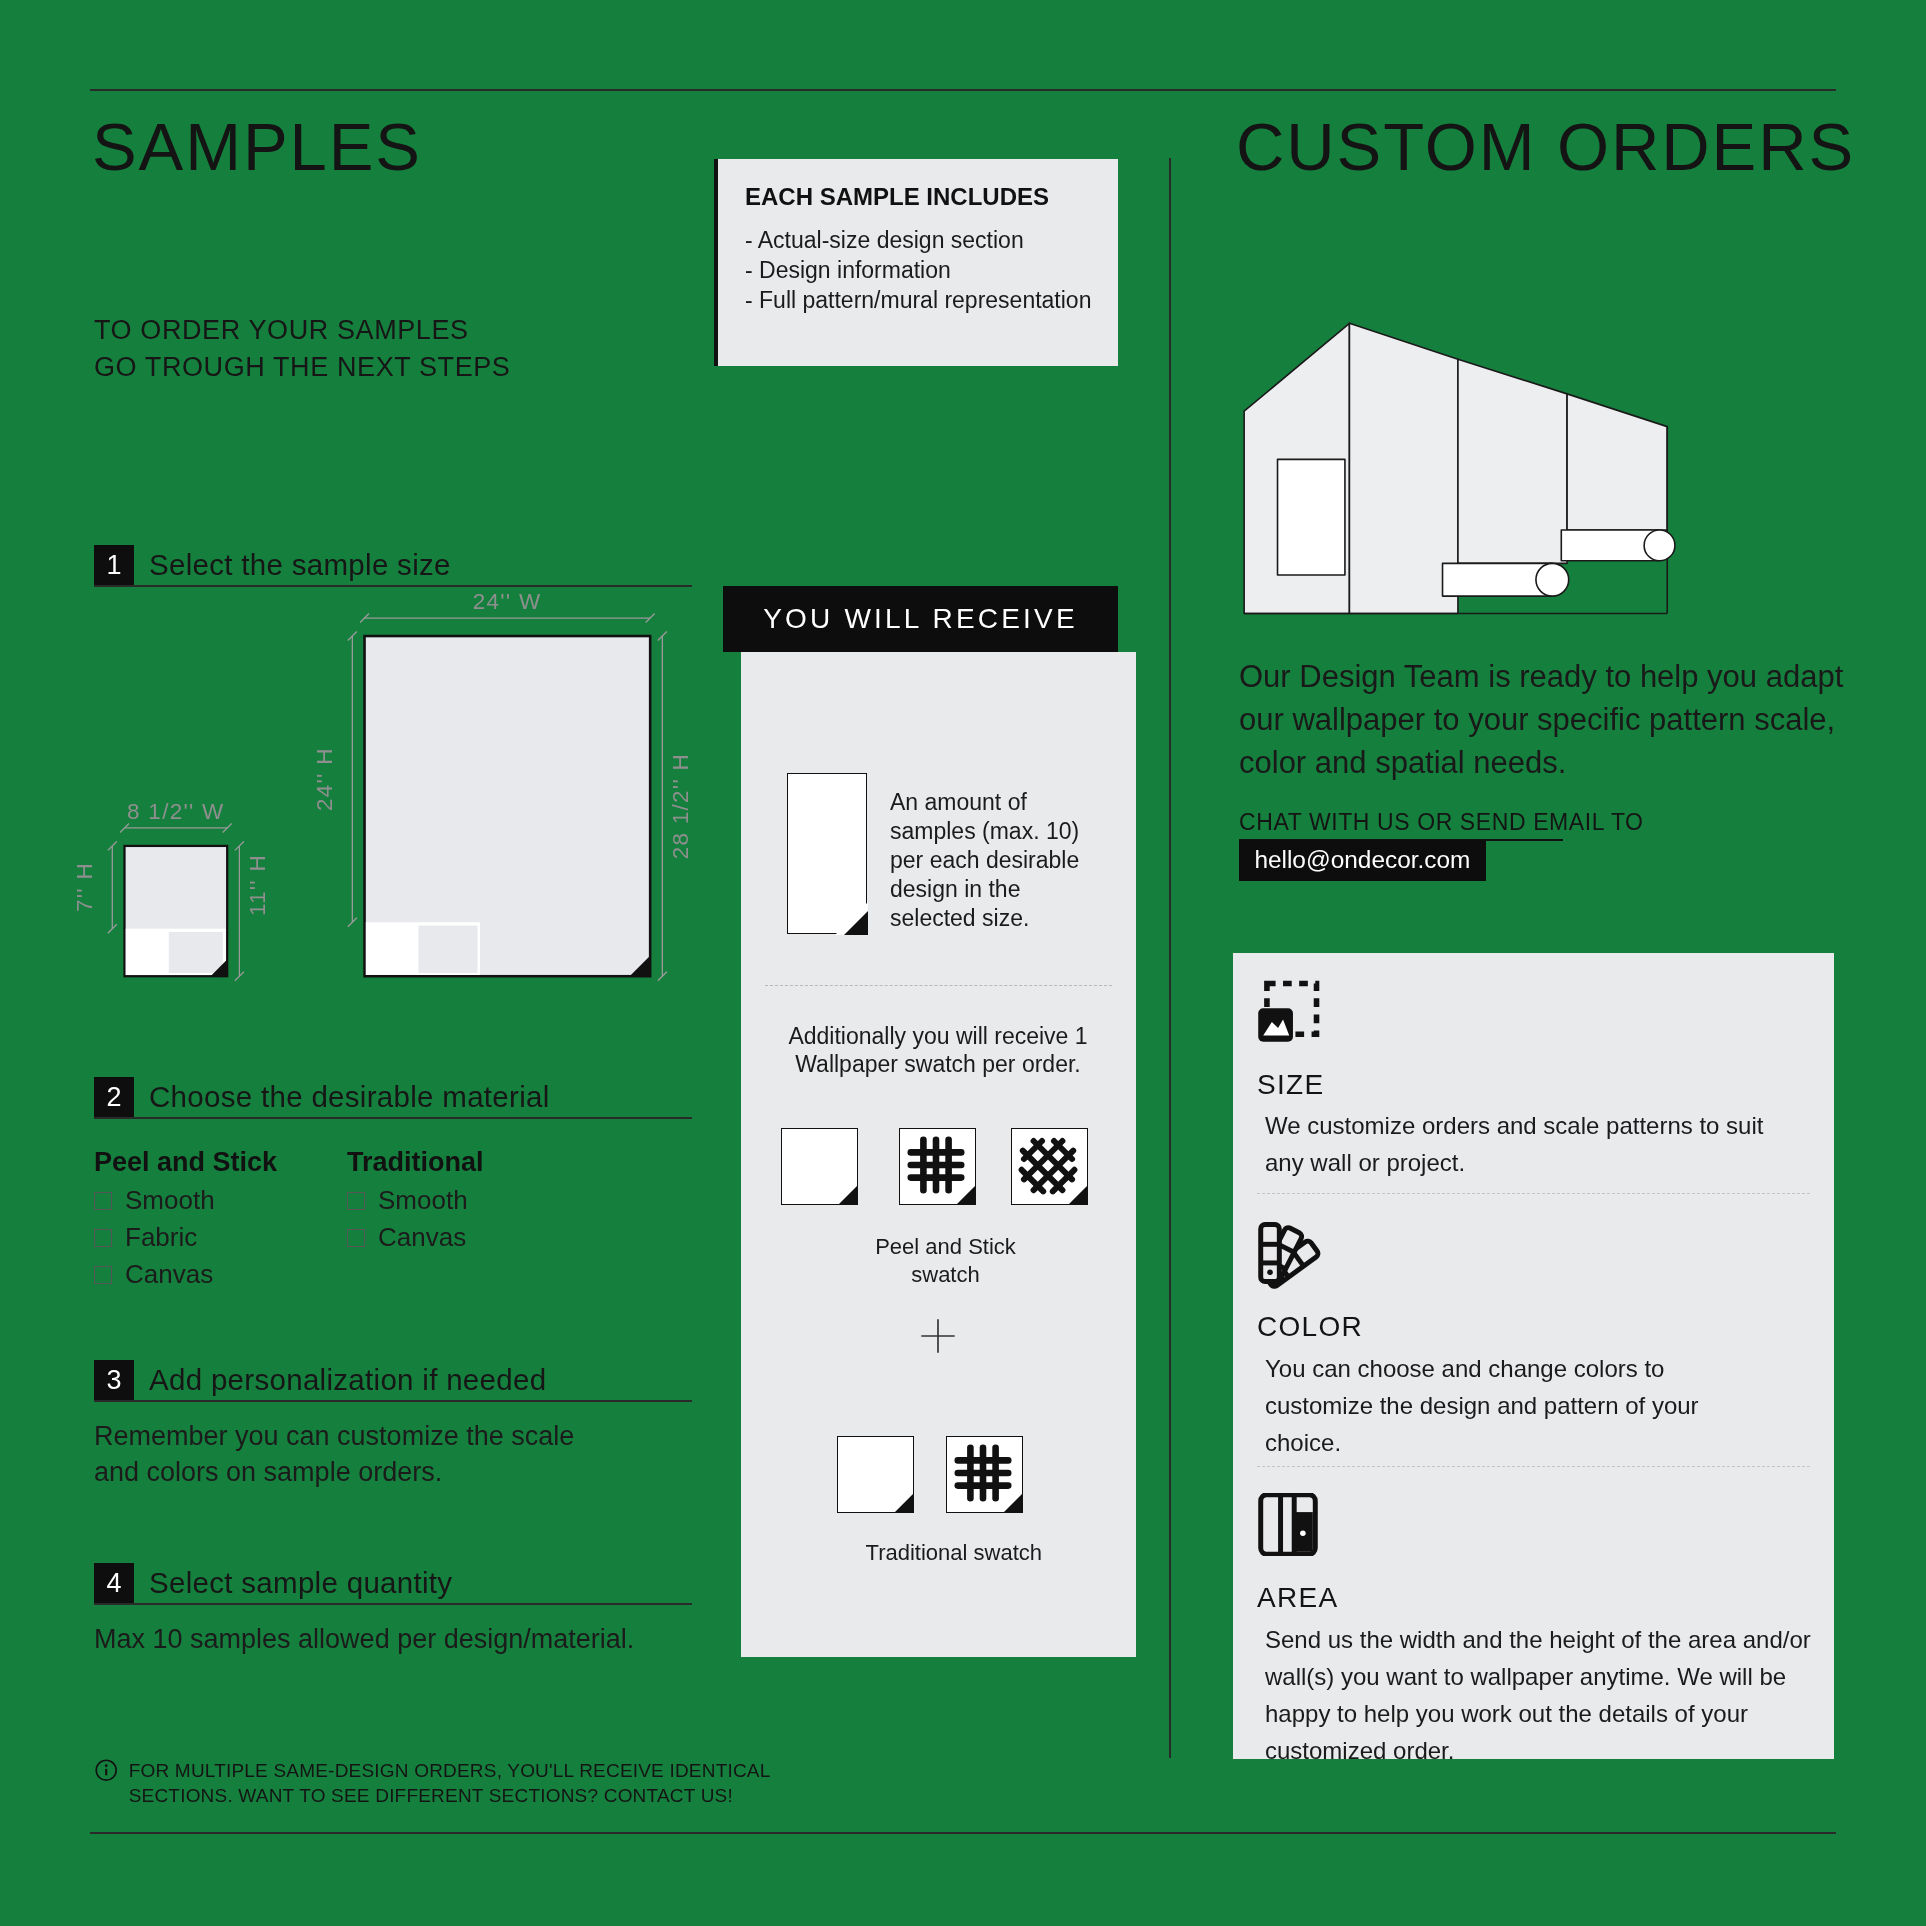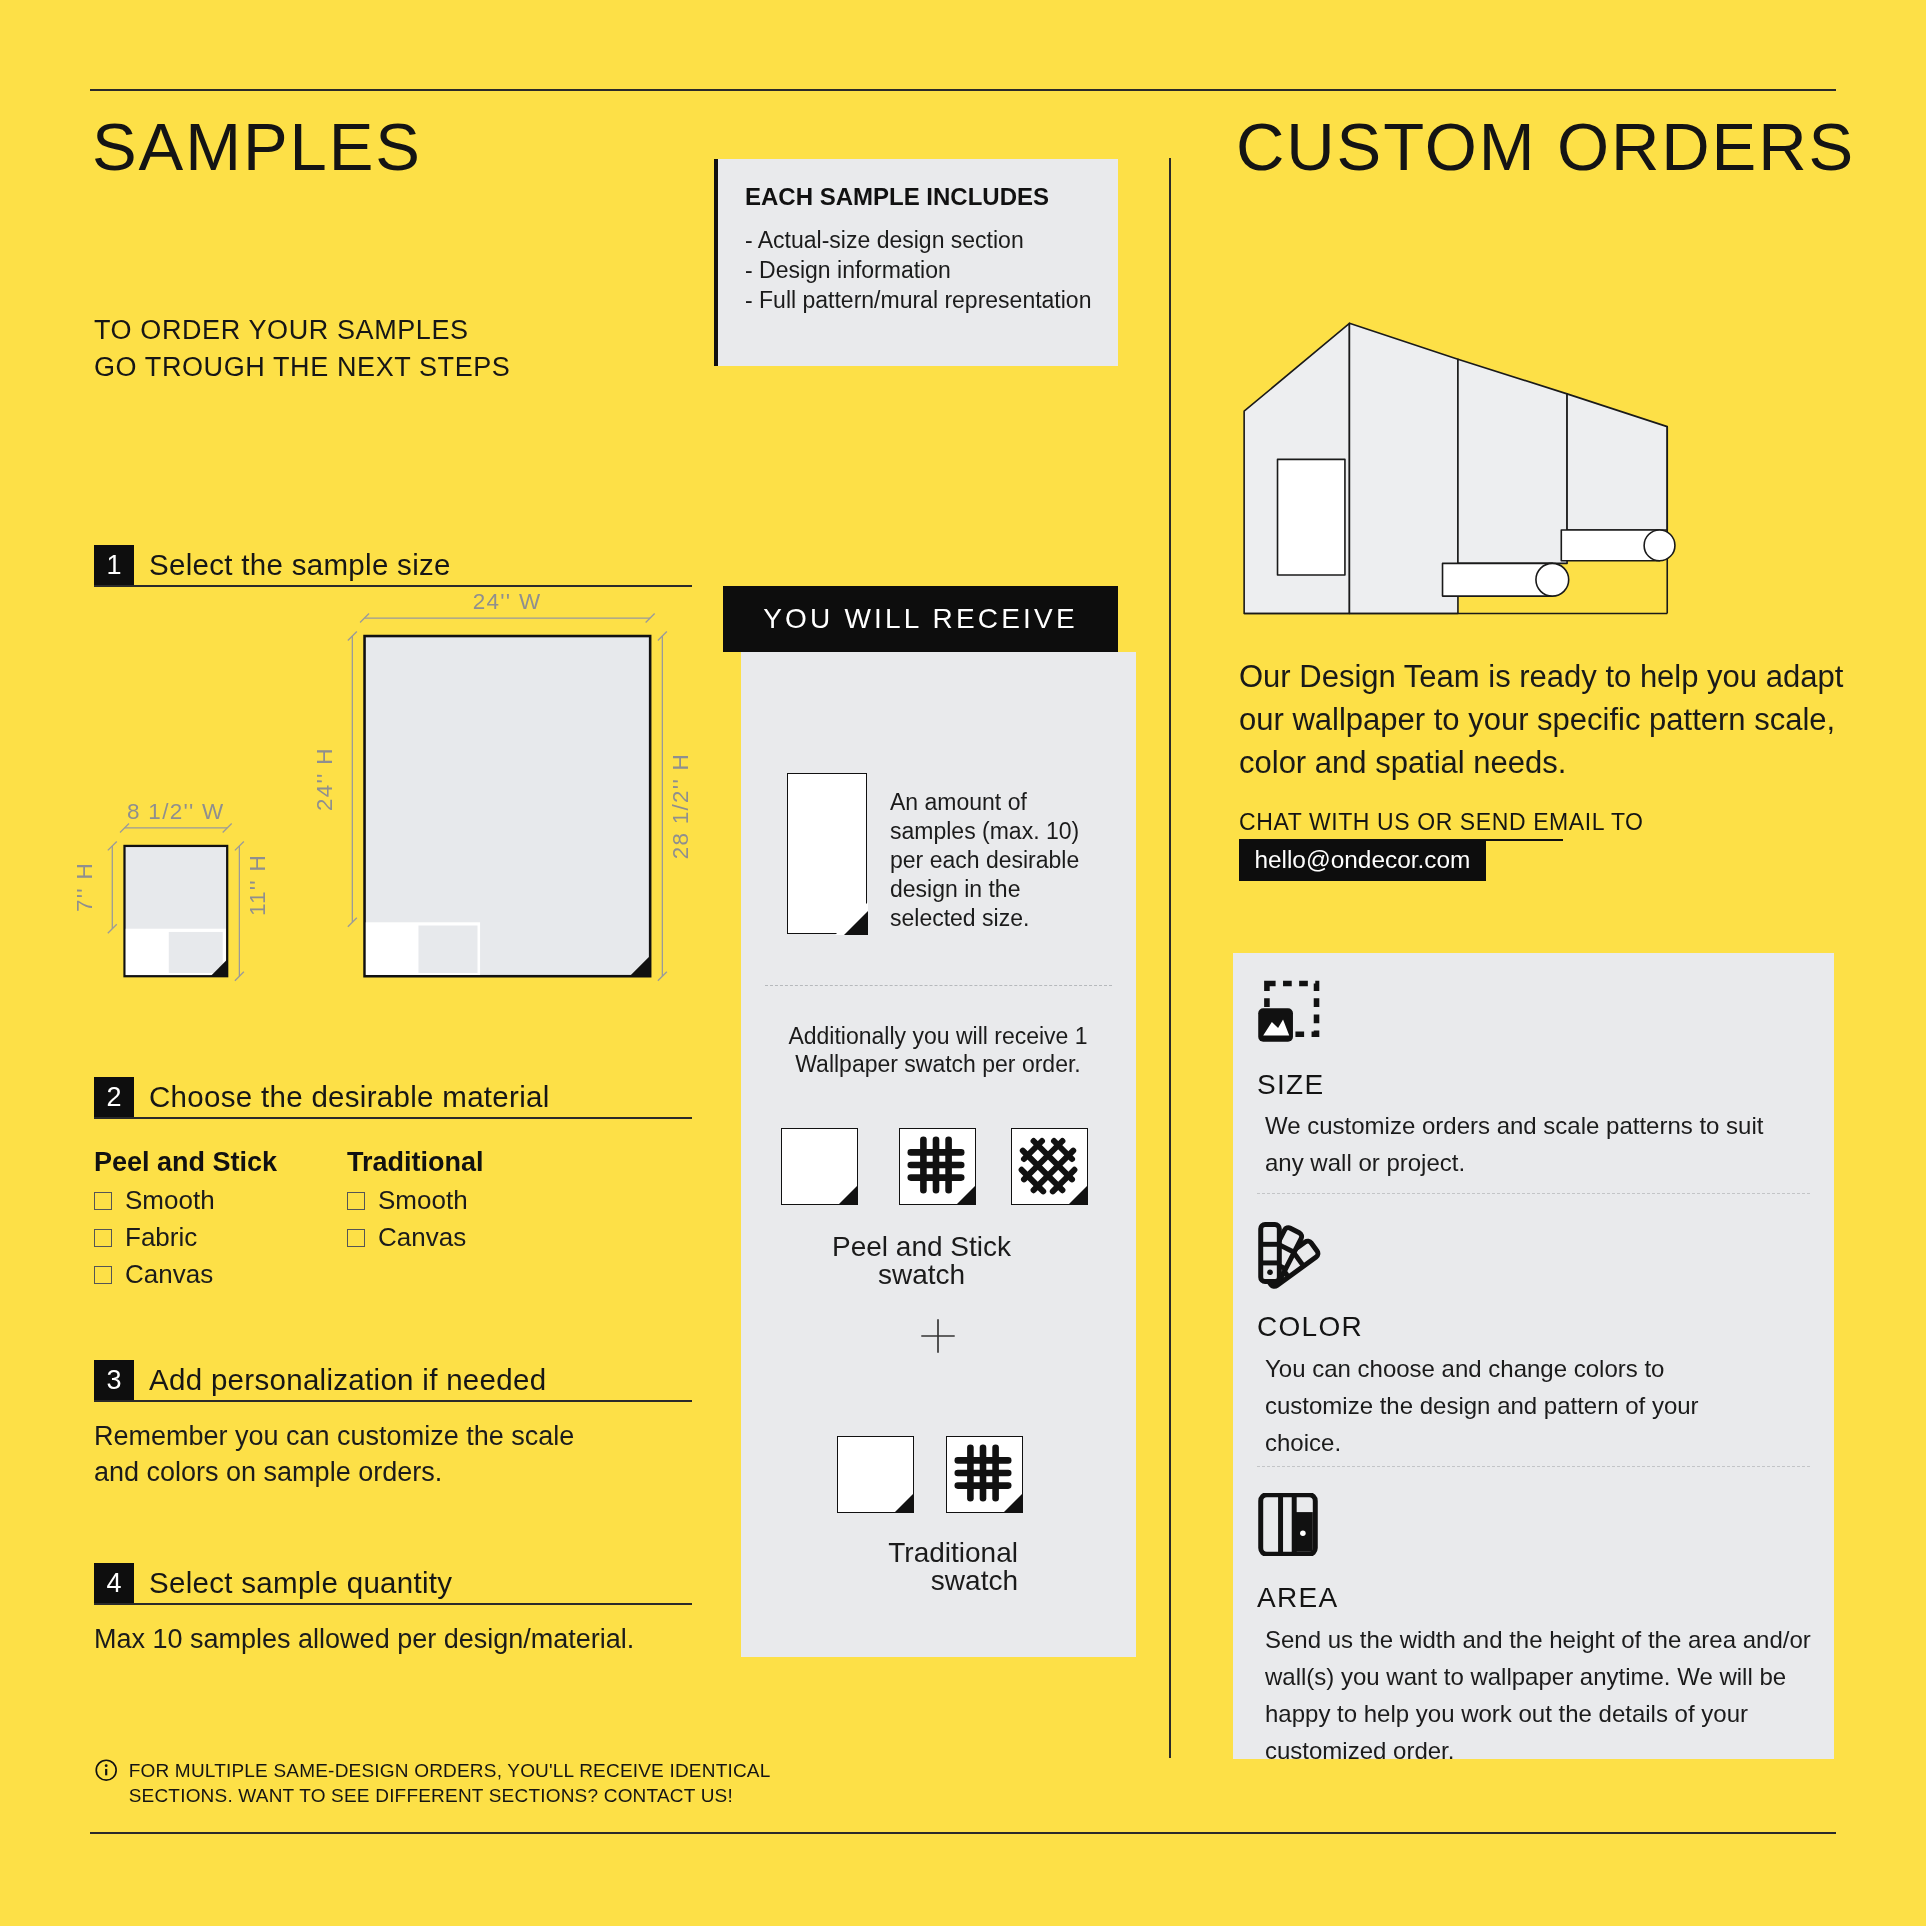--- a/index.html
+++ b/index.html
@@ -1,17 +1,17 @@
 <!DOCTYPE html>
 <html style="font-size:10.3px"><head>
 <meta charset="utf-8">
 <style>
   html,body { margin:0; padding:0; background:#fff; }
   #page {
-    position:relative; width:1926px; height:1926px; background:#fde047;
+    position:relative; width:1926px; height:1926px; background:#15803d;
     font-family:"Liberation Sans","DejaVu Sans",sans-serif; color:#1c1c1c;
     overflow:hidden;
   }
   .abs { position:absolute; }
   .hrule { position:absolute; left:90px; width:1746px; height:1.9px; background:#2a2a2a; }
   #divider { position:absolute; left:1169px; top:158px; width:1.9px; height:1600px; background:#2a2a2a; }
 
   .big-title { position:absolute; font-size:67px; letter-spacing:1.9px; font-weight:400; color:#141414; white-space:nowrap; }
   #samples-title { left:92px; top:108px; }
   #custom-title  { left:1236px; top:108px; }
@@ -47,21 +47,21 @@
   #receive-panel { position:absolute; left:723px; top:652px; width:395px; height:1005px; background:#e9eaec;margin-left:18px; }
   #receive-main-text { position:absolute; left:149px; top:136px; width:212px; font-size:23px; line-height:29px; color:#1b1b1b; }
   .dashed-sep-mid { position:absolute; left:24.4px; width:347px; border-top:1.3px dashed #b6b9bc; }
   #receive-additional { position:absolute; left:30px; top:370px; width:334px; text-align:center; font-size:23px; line-height:28px; color:#1b1b1b; }
   .swatch { position:absolute; width:77px; height:77px; box-sizing:border-box; background:#fff; border:1.9px solid #111; overflow:hidden; }
   .swatch::before { content:""; position:absolute; right:-1.9px; bottom:-1.9px; width:0; height:0;
     border-left:31px solid transparent; border-bottom:31px solid #fff; }
   .swatch::after  { content:""; position:absolute; right:-1.9px; bottom:-1.9px; width:0; height:0;
     border-left:22px solid transparent; border-bottom:22px solid #111; }
   .swatch svg { position:absolute; left:6.4px; top:6.4px; }
-  .swatch-label { position:absolute; width:193px; left:84px; text-align:center; font-size:28px; line-height:28px; color:#1b1b1b; }
+  .swatch-label { position:absolute; width:193px; left:108px; text-align:center; font-size:22px; line-height:28px; color:#1b1b1b; }
 
   
   .page-icon { position:absolute; box-sizing:border-box; background:#fff; border:1.9px solid #111; }
   .page-icon::before { content:""; position:absolute; right:-1.9px; bottom:-1.9px; width:0; height:0;
     border-left:33px solid transparent; border-bottom:33px solid #fff; }
   .page-icon::after { content:""; position:absolute; right:-1.9px; bottom:-1.9px; width:0; height:0;
     border-left:24.4px solid transparent; border-bottom:24.4px solid #111; }
 
   
   #custom-paragraph { position:absolute; left:1239px; top:655px; width:616px; font-size:31px; line-height:43px; color:#191919; }

